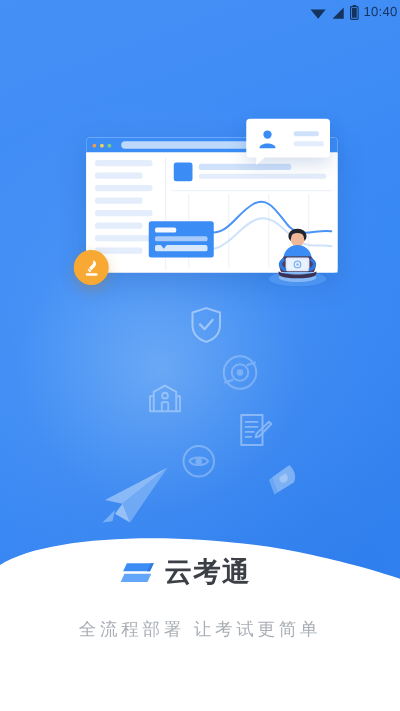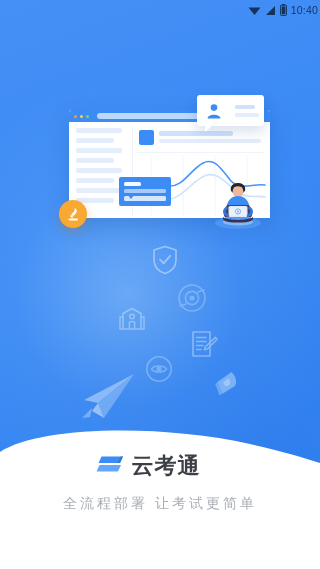--- a/index.html
+++ b/index.html
@@ -125,21 +125,21 @@
 
   
   .sheet{
     position:absolute; left:0; top:0; width:320px; height:569px;
     pointer-events:none;
   }
   .sheet-fill{ fill:#ffffff; }
 
   .brand{
     position:absolute; left:0; top:447px; width:296px; height:30px;
-    display:flex; align-items:flex-end; justify-content:center; gap:6px;
+    display:flex; align-items:flex-start; justify-content:center; gap:6px;
   }
   .brand-name{
     font-size:22px; font-weight:700; color:#3c3f45; letter-spacing:1px;
     line-height:1;
   }
   .tagline{
     position:absolute; left:0; top:495px; width:320px;
     text-align:center; font-size:14px; color:#a9aeb5; letter-spacing:3px;
   }
 </style>

